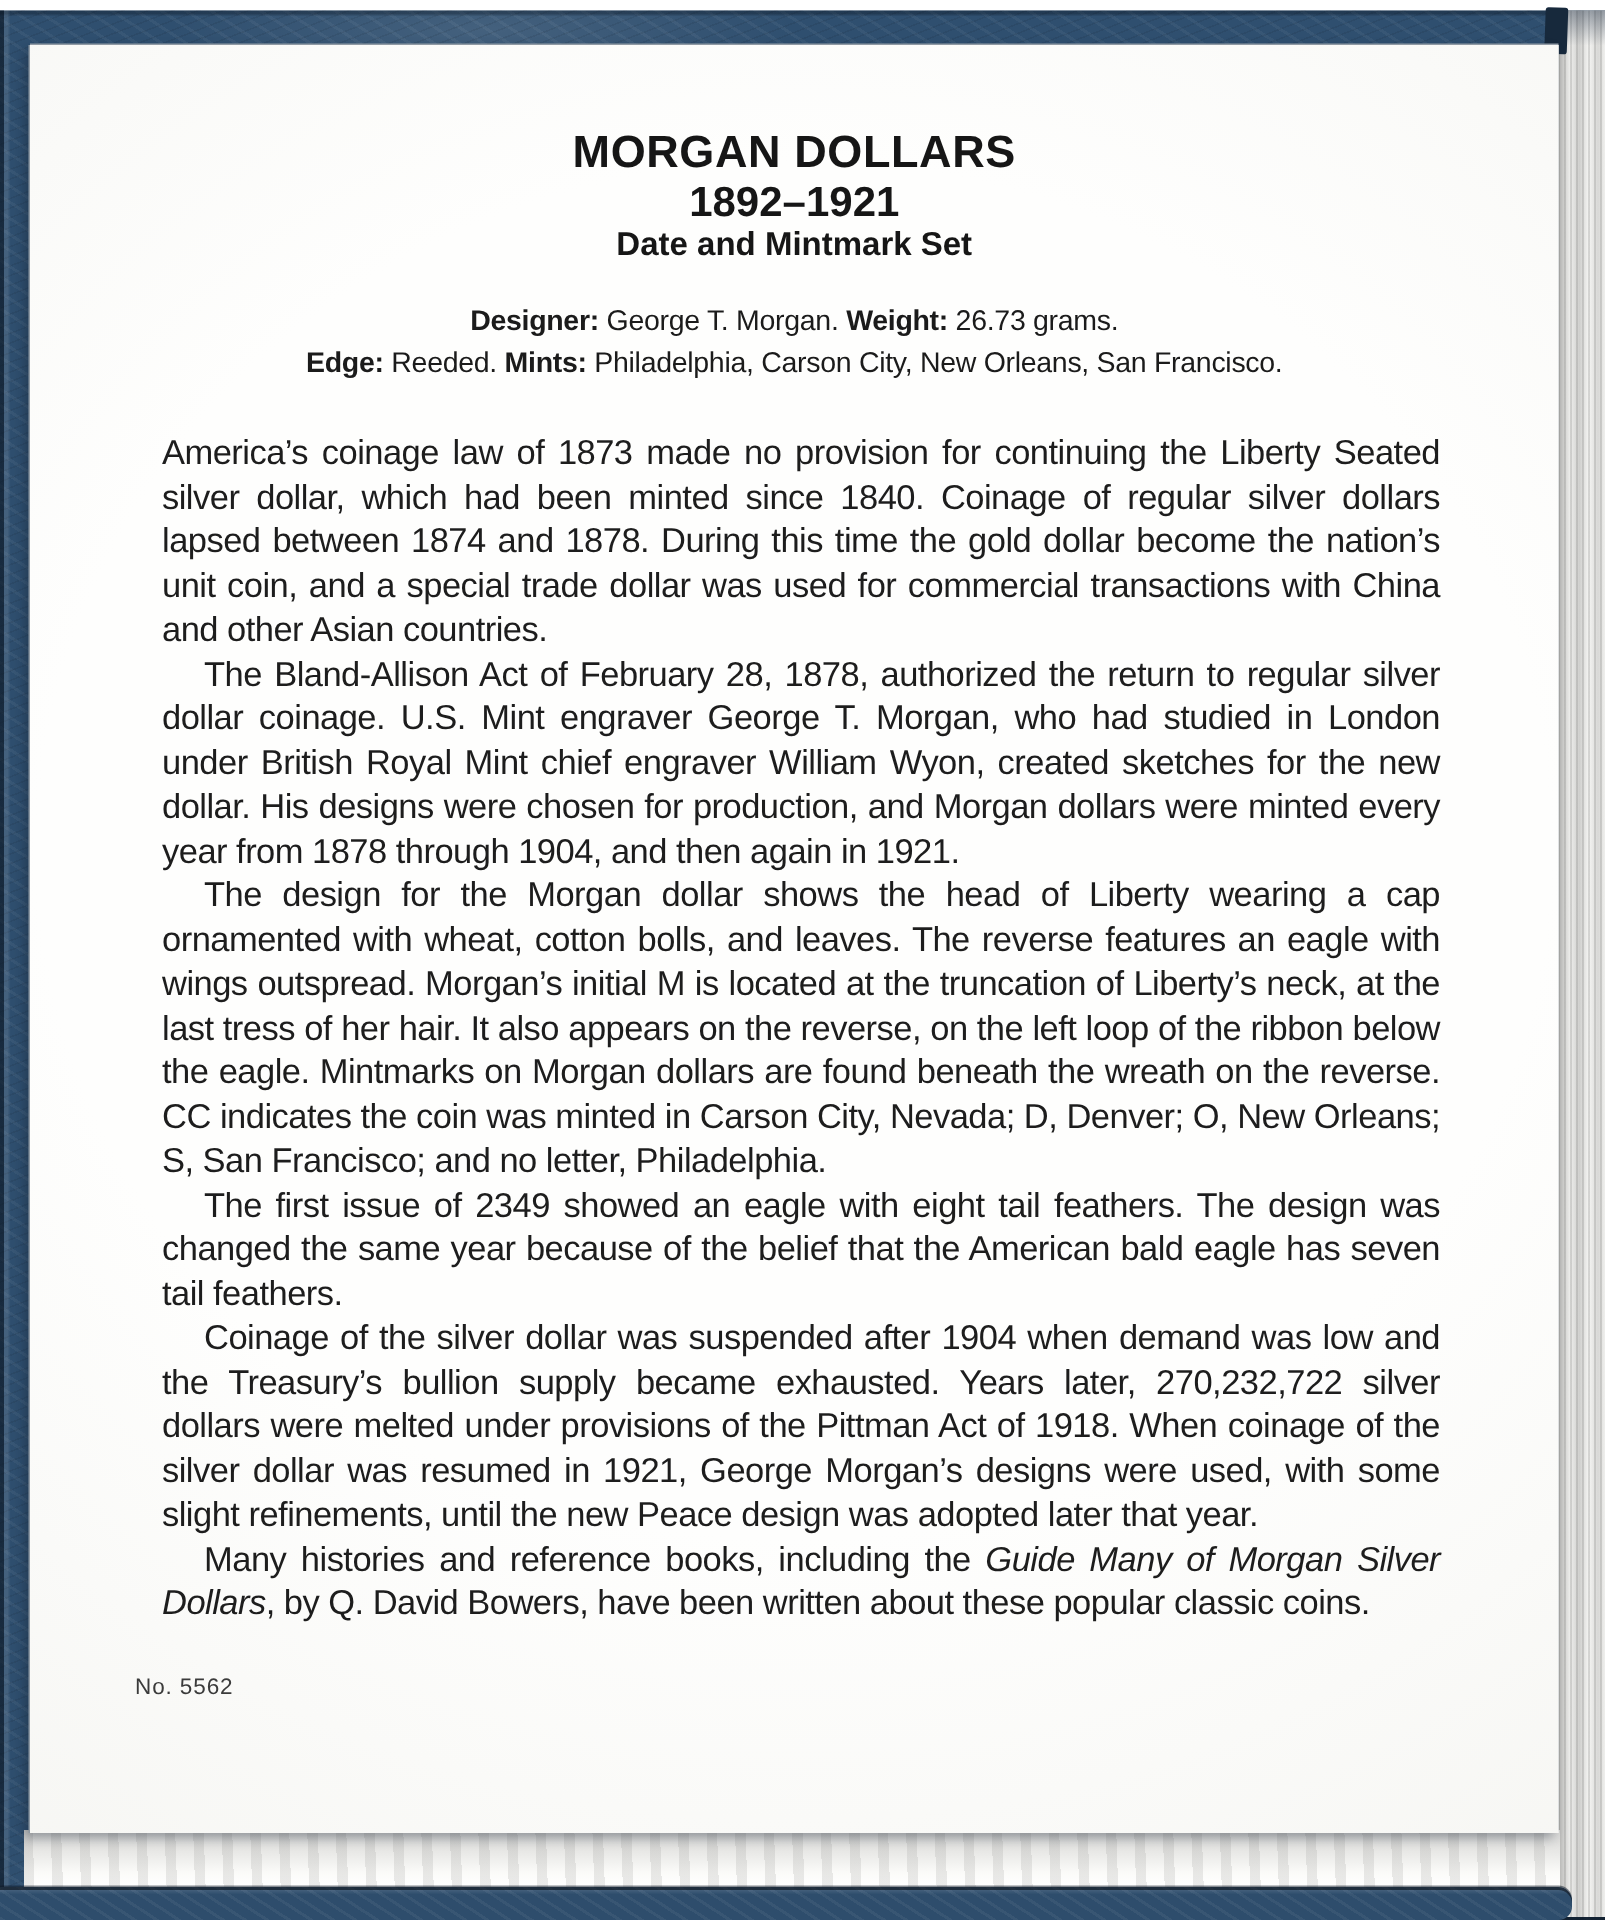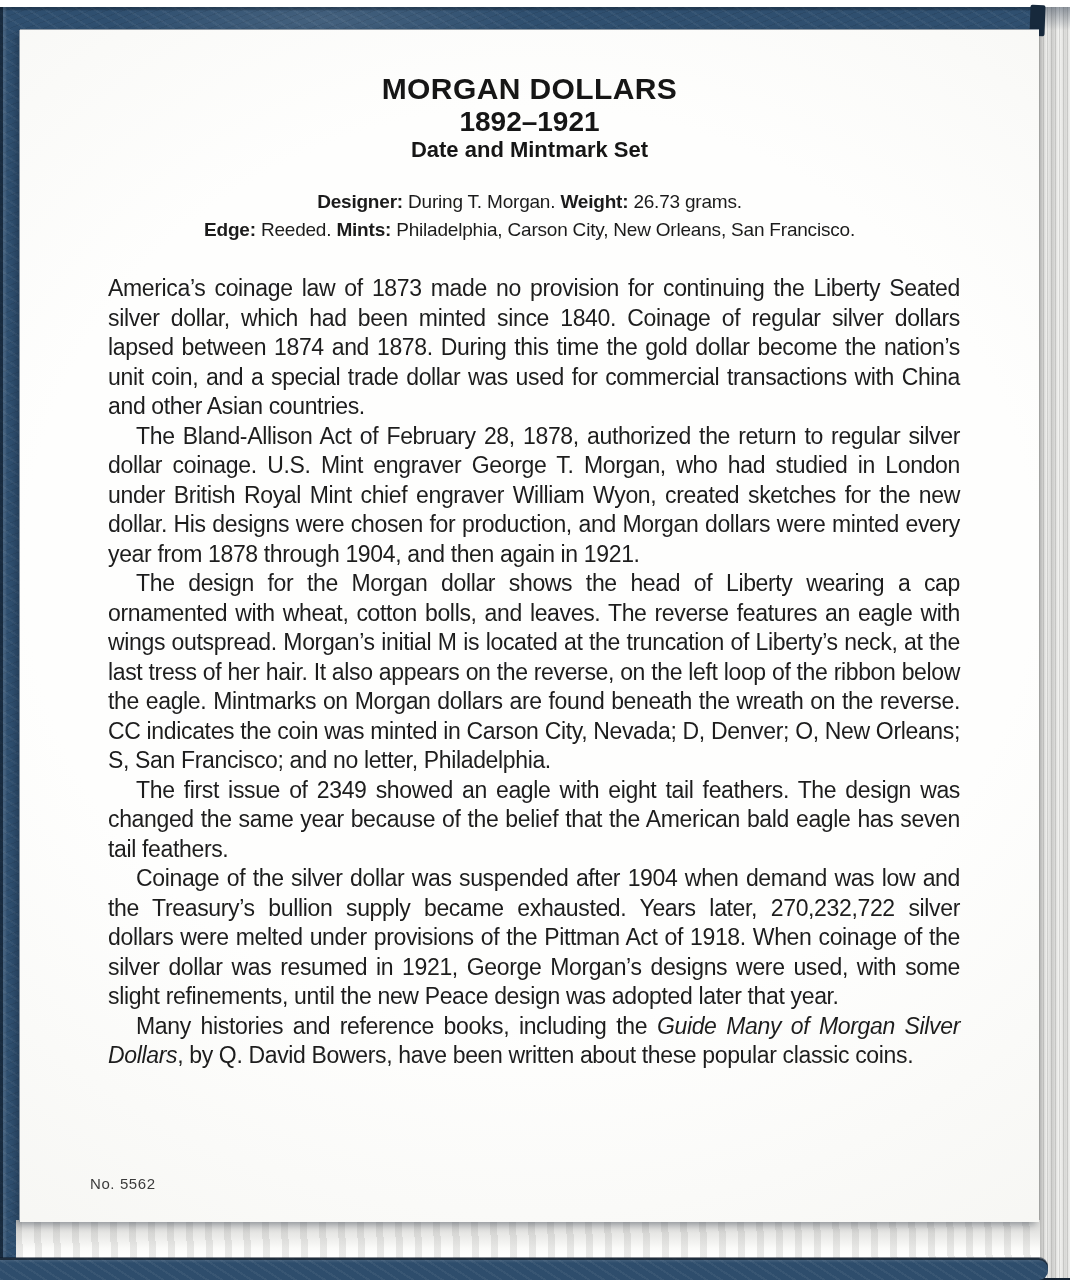--- a/index.html
+++ b/index.html
@@ -58,37 +58,37 @@
     position:absolute;right:29px;top:5px;width:15px;height:31px;z-index:3;
     background:#17293c;transform:rotate(2deg);border-radius:2px;
   }
   
   .page{
     position:absolute;left:20px;top:30px;right:35px;bottom:58px;z-index:4;
     background:#fdfdfb;
     background-image:radial-gradient(ellipse 90% 70% at 50% 45%, #fefefd 55%, #f6f6f3 100%);
     box-shadow:-1px 0 0 #8e99a4, -4px 3px 7px rgba(18,30,46,0.35), 0 -1px 0 #9aa3ad;
   }
-  .page-header{text-align:center;padding-top:43px;color:#161616;}
+  .page-header{text-align:center;padding-top:56px;color:#161616;}
   .page-title{font-size:30px;font-weight:bold;letter-spacing:0.4px;line-height:32px;margin:0;}
   .date-range{font-size:28px;font-weight:bold;line-height:24px;margin:5px 0 0 0;}
   .set-name{font-size:22px;font-weight:bold;line-height:24px;margin:4px 0 0 0;}
   .specs{margin-top:26px;text-align:center;font-size:19px;line-height:28px;color:#1b1b1b;letter-spacing:-0.2px;}
   .spec-line{margin:0;}
   .body-text{
     margin:30px 0 0 88px;width:852px;
     font-size:23px;line-height:29.5px;letter-spacing:-0.35px;
     text-align:justify;color:#1d1d1d;
   }
   .para{margin:0;}
   .para.indent{text-indent:28px;}
   .b{font-weight:bold;}
   .i{font-style:italic;}
   .catalog-number{
-    position:absolute;left:70px;top:1145px;
+    position:absolute;left:70px;top:1086px;
     font-size:15px;letter-spacing:0.6px;color:#3b3b3b;
   }
 </style>
 </head>
 <body>
 
 <div class="cover"></div>
 <div class="stack-right"></div>
 <div class="stack-bottom"></div>
 <div class="bottom-band"></div>
@@ -96,21 +96,21 @@
 
 <div class="page">
   <div class="page-header">
     <h1 class="page-title">MORGAN DOLLARS</h1>
     <div class="date-range">1892–1921</div>
     <div class="set-name">Date and Mintmark Set</div>
   </div>
 
   <div class="specs">
 
-  <p class="spec-line"><span class="b">Designer:</span><span> During T. Morgan. </span><span class="b">Weight:</span><span> 26.73 grams.</span></p>
+  <p class="spec-line"><span class="b">Designer:</span><span> George T. Morgan. </span><span class="b">Weight:</span><span> 26.73 grams.</span></p>
       <p class="spec-line"><span class="b">Edge:</span><span> Reeded. </span><span class="b">Mints:</span><span> Philadelphia, Carson City, New Orleans, San Francisco.</span></p>
     </div>
 
   <div class="body-text">
 
   <p class="para"><span>America’s coinage law of 1873 made no provision for continuing the Liberty Seated silver dollar, which had been minted since 1840. Coinage of regular silver dollars lapsed between 1874 and 1878. During this time the gold dollar become the nation’s unit coin, and a special trade dollar was used for commercial transactions with China and other Asian countries.</span></p>
       <p class="para indent"><span>The Bland-Allison Act of February 28, 1878, authorized the return to regular silver dollar coinage. U.S. Mint engraver George T. Morgan, who had studied in London under British Royal Mint chief engraver William Wyon, created sketches for the new dollar. His designs were chosen for production, and Morgan dollars were minted every year from 1878 through 1904, and then again in 1921.</span></p>
       <p class="para indent"><span>The design for the Morgan dollar shows the head of Liberty wearing a cap ornamented with wheat, cotton bolls, and leaves. The reverse features an eagle with wings outspread. Morgan’s initial M is located at the truncation of Liberty’s neck, at the last tress of her hair. It also appears on the reverse, on the left loop of the ribbon below the eagle. Mintmarks on Morgan dollars are found beneath the wreath on the reverse. CC indicates the coin was minted in Carson City, Nevada; D, Denver; O, New Orleans; S, San Francisco; and no letter, Philadelphia.</span></p>
       <p class="para indent"><span>The first issue of 2349 showed an eagle with eight tail feathers. The design was changed the same year because of the belief that the American bald eagle has seven tail feathers.</span></p>
       <p class="para indent"><span>Coinage of the silver dollar was suspended after 1904 when demand was low and the Treasury’s bullion supply became exhausted. Years later, 270,232,722 silver dollars were melted under provisions of the Pittman Act of 1918. When coinage of the silver dollar was resumed in 1921, George Morgan’s designs were used, with some slight refinements, until the new Peace design was adopted later that year.</span></p>

